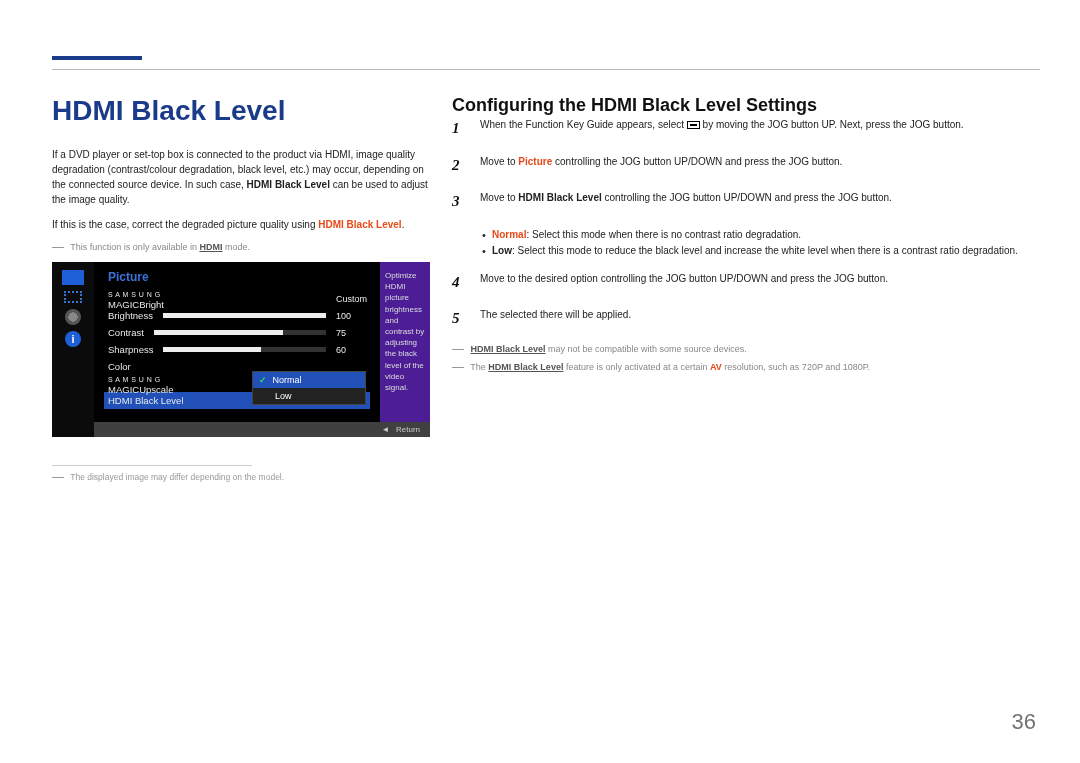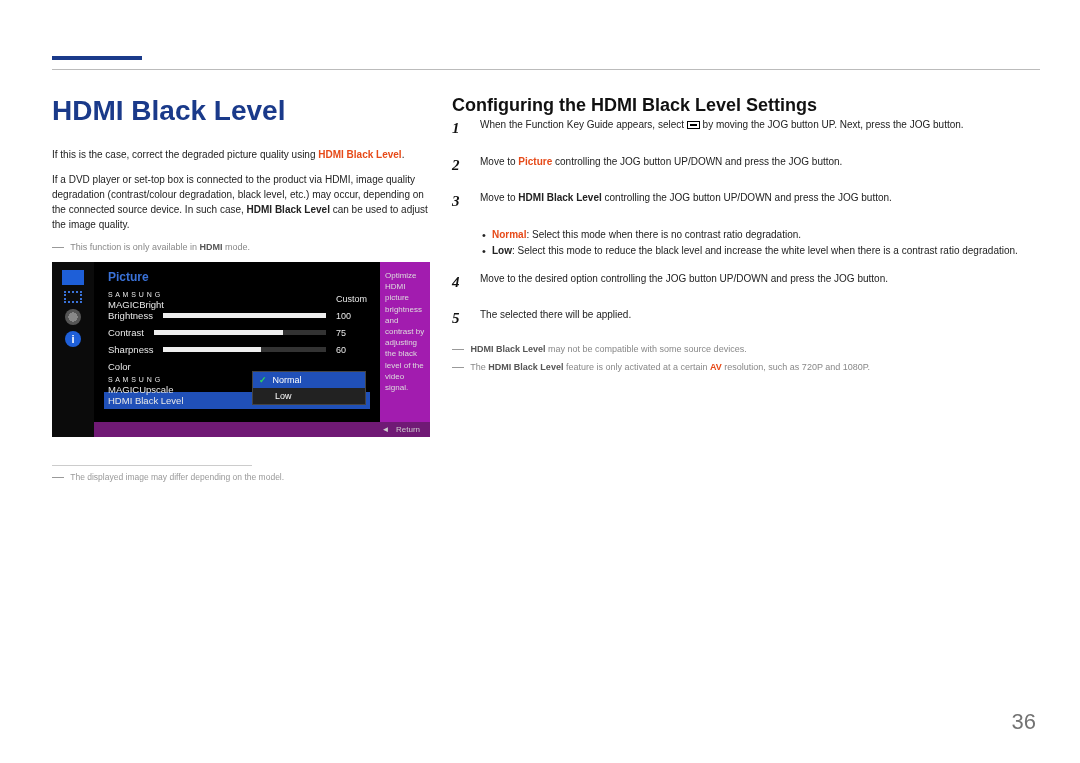--- a/index.html
+++ b/index.html
@@ -14,40 +14,40 @@
   .topbar { position: absolute; top: 56px; left: 52px; width: 90px; height: 4px; background: #1a3a8a; }
   .topline { position: absolute; top: 69px; left: 52px; right: 40px; height: 1px; background: #bbb; }
   .page { position: absolute; top: 95px; left: 52px; right: 40px; display: flex; gap: 20px; }
   .col-left { width: 380px; }
   .col-right { flex: 1; }
   .h1 { color: #1a3a8a; font-size: 28px; font-weight: 700; margin-bottom: 20px; }
   .p1 { font-size: 10px; line-height: 1.5; margin-bottom: 10px; color: #222; }
   .bold { font-weight: 700; }
   .accent { color: #e64a19; font-weight: 700; }
   .note { font-size: 9px; color: #888; margin-top: 8px; }
-  .note .bold { color: #555; }
+  .note .bold { color: #555; text-decoration: underline; }
   .dash { display:inline-block; width:12px; height:1px; background:#999; vertical-align:middle; margin-right:4px;}
   .osd {
     width: 378px; height: 175px; background: #000; margin-top: 10px; position: relative;
     font-size: 9px; color: #fff;
   }
   .osd-nav { position:absolute; left:0; top:0; width:42px; height:100%; background:#0b0b0b; text-align:center; padding-top:8px;}
   .osd-nav div { margin-bottom:6px; }
   .osd-main { position:absolute; left:42px; top:0; width:286px; padding:8px 10px 0 14px; }
   .osd-title { color:#3a72d8; font-size:12px; font-weight:600; margin-bottom:6px;}
   .osd-row { display:flex; justify-content:space-between; align-items:center; height:17px; font-size:9.5px; color:#e8e8e8;}
   .osd-row.sel { background:#2050b8; margin-left:-4px; padding-left:4px; }
   .osd-bar { flex:1; height:5px; background:#333; margin:0 10px; position:relative;}
   .osd-bar-fill { position:absolute; left:0; top:0; height:100%; background:#eee;}
   .osd-val { width:34px; text-align:left; font-size:9px;}
-  .osd-side { position:absolute; right:0; top:0; width:50px; height:100%; background:#a21caf; font-size:8px; color:#ddd; padding:8px 5px; line-height:1.4;}
+  .osd-side { position:absolute; right:0; top:0; width:50px; height:100%; background:#4c1d95; font-size:8px; color:#ddd; padding:8px 5px; line-height:1.4;}
   .osd-popup { position:absolute; left:200px; top:109px; width:114px; background:#222; border:1px solid #444; font-size:9px;}
   .osd-popup-row { height:16px; display:flex; align-items:center; padding:0 6px; gap:6px;}
   .osd-popup-row.sel { background:#2050b8; }
-  .osd-foot { position:absolute; bottom:0; left:42px; right:0; height:15px; background:#701a75; font-size:8px; color:#ccc; text-align:right; padding-right:10px; line-height:15px;}
+  .osd-foot { position:absolute; bottom:0; left:42px; right:0; height:15px; background:#404040; font-size:8px; color:#ccc; text-align:right; padding-right:10px; line-height:15px;}
   .magic-brand { font-size:7px; letter-spacing:0.5px; }
   .hr { border:none; border-top:1px solid #ccc; width:200px; margin:28px 0 6px 0; }
   .footnote { font-size:8.5px; color:#999; }
   .h2 { font-size: 18px; font-weight:700; margin-bottom:1px; color:#111;}
   .steps { list-style:none; }
   .step { display:flex; gap:14px; margin-bottom:14px; font-size:10px; line-height:1.5; color:#222;}
   .step-num { font-size:15px; font-weight:700; font-style:italic; color:#111; font-family:Georgia,serif; min-width:14px;}
   .bul { list-style:none; margin:4px 0 12px 30px; }
   .bul li { font-size:10px; line-height:1.6; padding-left:10px; position:relative; color:#222;}
   .bul li::before { content:"•"; position:absolute; left:0; top:0; font-size:11px;}
@@ -66,24 +66,24 @@
 <body>
 
 <div class="topbar"></div>
 <div class="topline"></div>
 
 <div class="page">
 
   <div class="col-left">
     <h1 class="h1">HDMI Black Level</h1>
     <p class="p1">
+      <span>If a DVD player or set-top box is connected to the product via HDMI, image quality degradation (contrast/colour degradation, black level, etc.) may occur, depending on the connected source device. In such case, </span><span class="bold">HDMI Black Level</span><span> can be used to adjust the image quality.</span>
+    </p>
+    <p class="p1">
       <span>If this is the case, correct the degraded picture quality using </span><span class="accent">HDMI Black Level</span><span>.</span>
-    </p>
-    <p class="p1">
-      <span>If a DVD player or set-top box is connected to the product via HDMI, image quality degradation (contrast/colour degradation, black level, etc.) may occur, depending on the connected source device. In such case, </span><span class="bold">HDMI Black Level</span><span> can be used to adjust the image quality.</span>
     </p>
     <p class="note">
       <span class="dash"></span>
       <span>This function is only available in </span><span class="bold">HDMI</span><span> mode.</span>
     </p>
 
     <div class="osd">
       <div class="osd-nav">
         <div>
             <div class="nav-monitor"></div>

